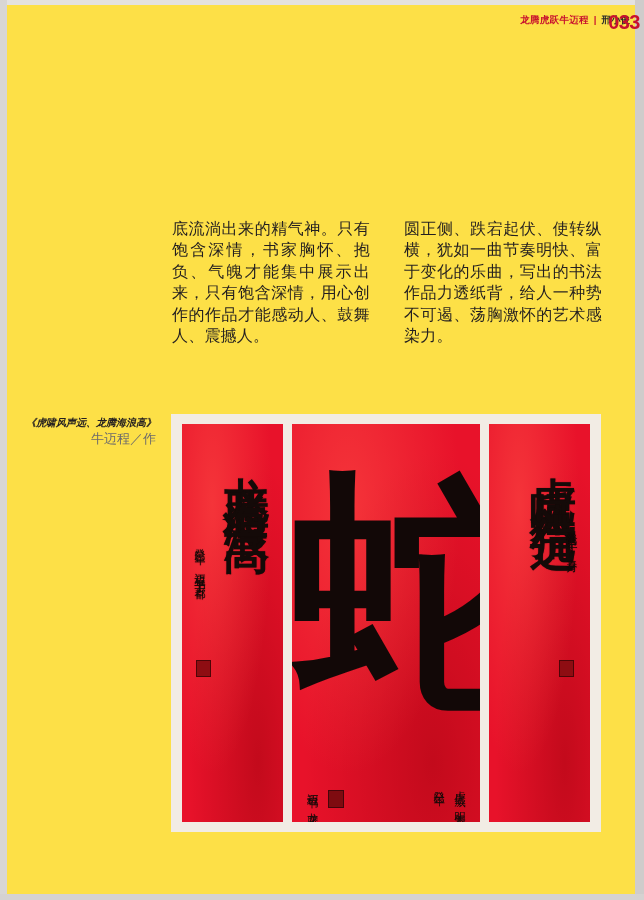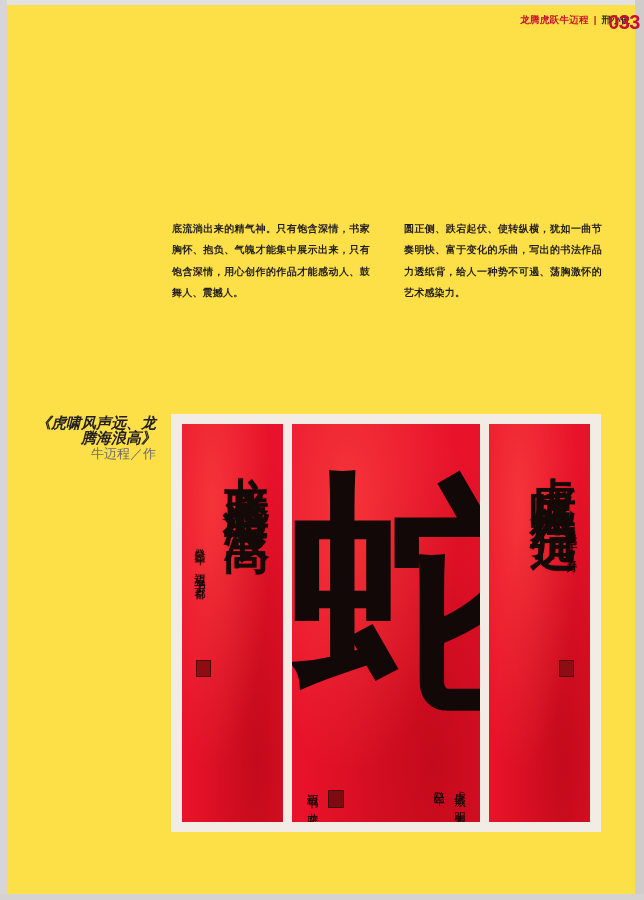--- a/index.html
+++ b/index.html
@@ -86,43 +86,42 @@
     top: 218px;
     width: 430px;
     display: flex;
     gap: 34px;
   }
   .col {
     width: 198px;
   }
   .col p {
     margin: 0 0 0 0;
-    font-size: 10px;
+    font-size: 16px;
     line-height: 21.4px;
     color: #231f20;
     text-align: justify;
     text-justify: inter-ideograph;
     letter-spacing: 0.2px;
     font-family: "Liberation Sans", sans-serif;
-    font-weight: bold;
   }
   .col p.indent {
     text-indent: 21px;
   }
 
   
   .caption {
     position: absolute;
     left: 26px;
     top: 415px;
     width: 130px;
     text-align: right;
   }
   .caption .cap-title {
-    font-size: 15px;
+    font-size: 10px;
     line-height: 15px;
     color: #231f20;
     font-style: italic;
     font-weight: bold;
   }
   .caption .cap-author {
     margin-top: 3px;
     font-size: 13px;
     line-height: 12px;
     color: #6d6b6b;

